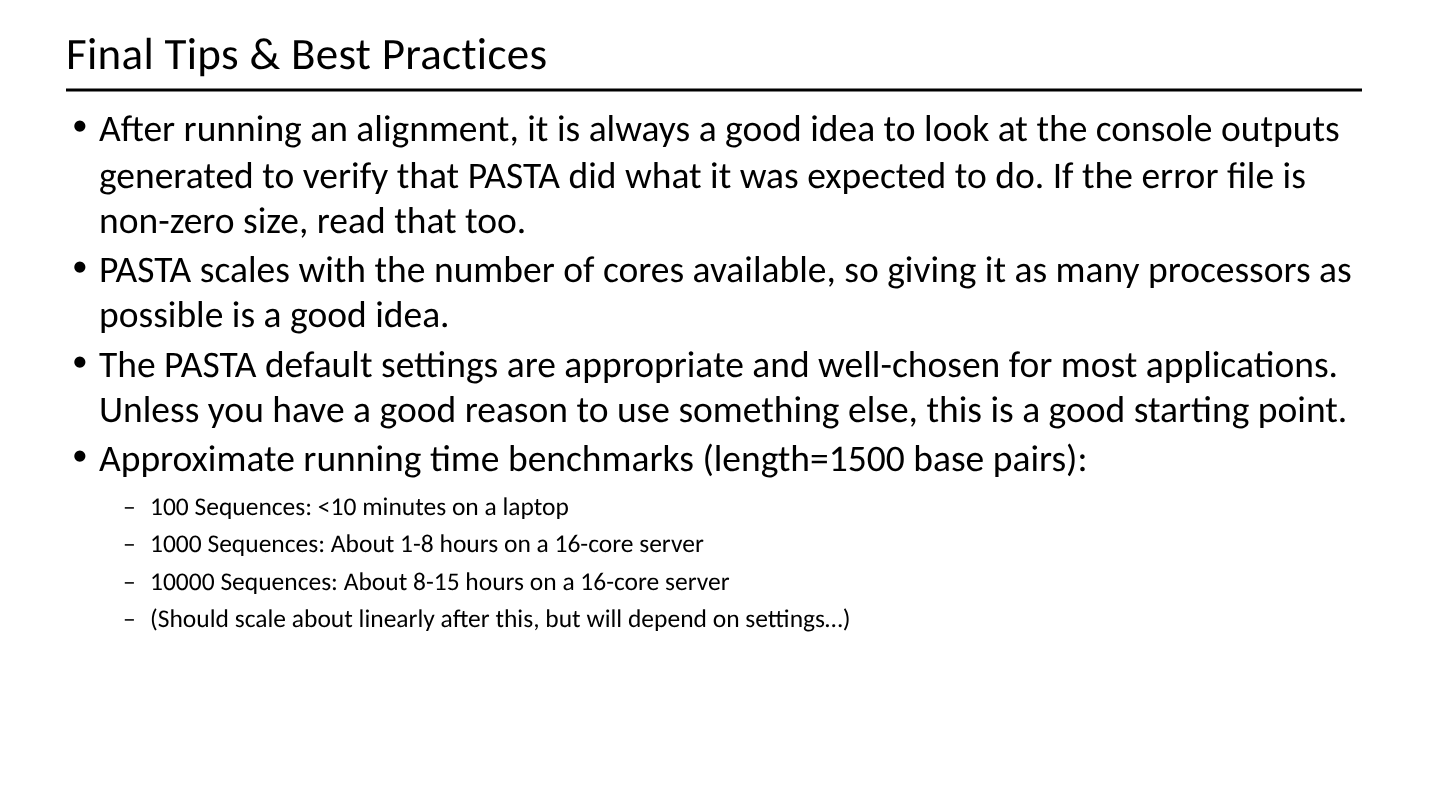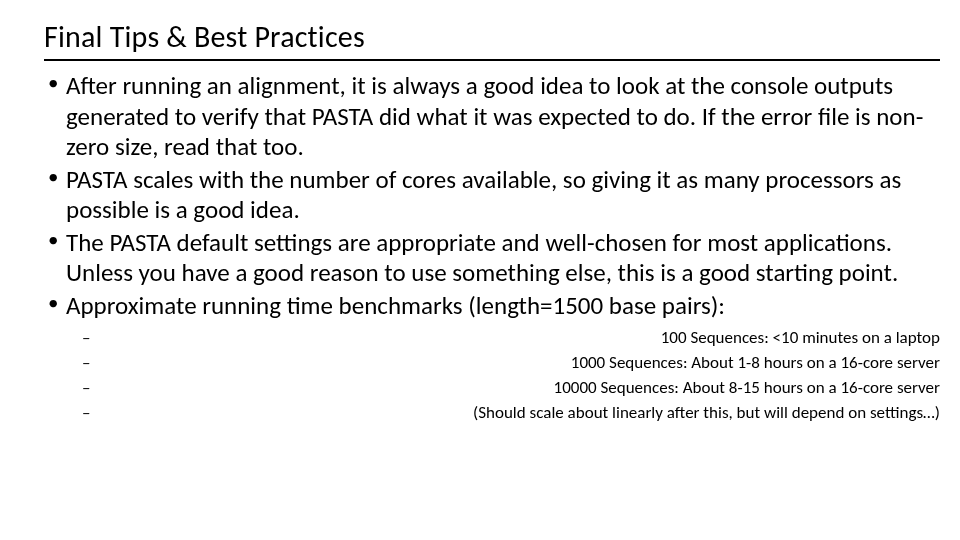--- a/index.html
+++ b/index.html
@@ -9,21 +9,21 @@
     height: 540px;
     background: #fff;
     font-family: "Calibri", "Segoe UI", Arial, sans-serif;
     color: #000;
     overflow: hidden;
   }
   .slide {
     box-sizing: border-box;
     width: 960px;
     height: 540px;
-    padding: 18px 20px 20px 44px;
+    padding: 18px 52px 20px 44px;
   }
   .title {
     font-size: 30px;
     font-weight: 400;
     padding-bottom: 4px;
     border-bottom: 2px solid #000;
     margin: 0 0 10px 0;
     letter-spacing: 0.2px;
   }
   ul.bullets {
@@ -44,21 +44,20 @@
     position: absolute;
     left: 4px;
     top: 0;
     font-size: 21px;
     line-height: 1.22;
   }
   ul.sub {
     list-style: none;
     margin: 6px 0 0 0;
     padding: 0 0 0 38px;
-    text-align: right;
   }
   ul.sub > li {
     position: relative;
     padding-left: 18px;
     font-size: 17px;
     line-height: 1.35;
     margin: 0 0 2px 0;
   }
   ul.sub > li::before {
     content: "–";

